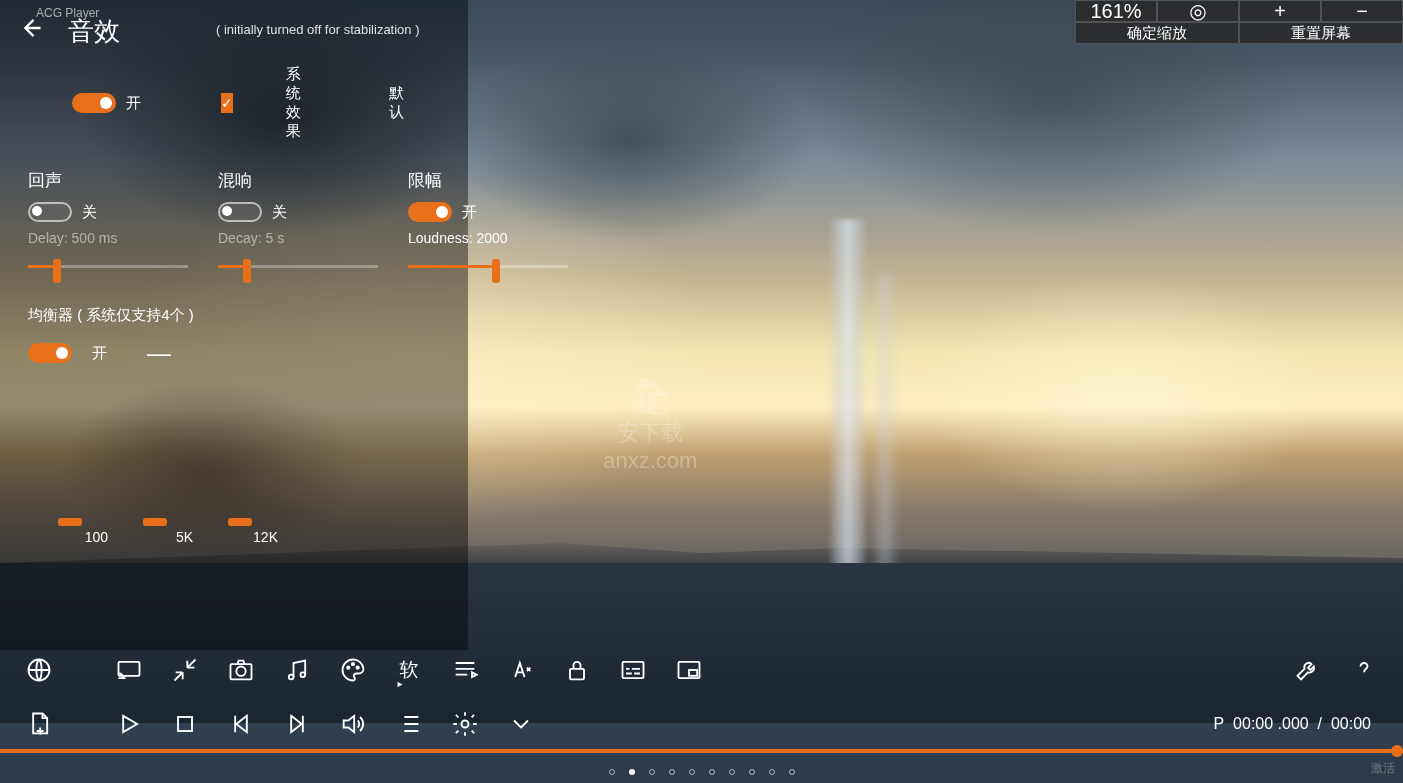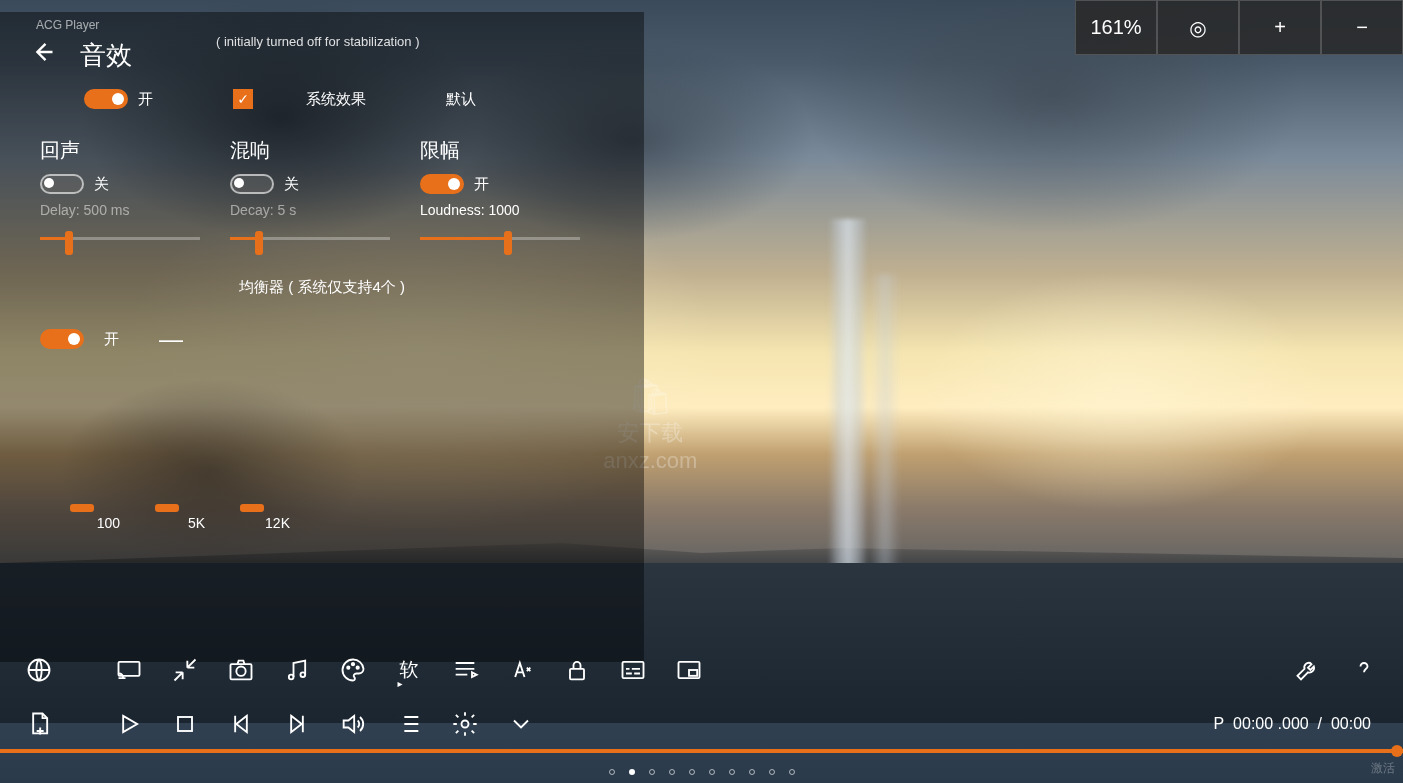--- a/index.html
+++ b/index.html
@@ -16,62 +16,62 @@
   radial-gradient(ellipse 300px 180px at 30% 45%, rgba(255,240,200,.5), transparent),
   radial-gradient(ellipse 200px 120px at 80% 50%, rgba(255,245,210,.6), transparent),
   radial-gradient(ellipse 150px 90px at 15% 60%, rgba(80,70,60,.6), transparent);
 }
 .water { position:absolute; left:0; right:0; bottom:60px; height:160px; background:linear-gradient(to bottom,#2a3540,#1a2530); }
 .fountain { position:absolute; left:59%; top:28%; width:40px; height:400px; background:linear-gradient(to right,transparent,rgba(200,210,220,.5),rgba(220,230,240,.7),rgba(200,210,220,.5),transparent); filter:blur(2px); }
 .fountain2 { position:absolute; left:62%; top:35%; width:30px; height:350px; background:linear-gradient(to right,transparent,rgba(200,210,220,.4),transparent); filter:blur(3px); }
 .hills { position:absolute; left:0; right:0; bottom:200px; height:50px; background:linear-gradient(to bottom,transparent,rgba(30,35,40,.8)); clip-path:polygon(0 60%,40% 20%,50% 40%,60% 30%,100% 50%,100% 100%,0 100%); }
 
 
-.panel { position:absolute; left:0; top:12px; width:644px; height:650px; background:rgba(0,0,0,.42); padding:12px; }
+.panel { position:absolute; left:0; top:0; width:468px; height:650px; background:rgba(0,0,0,.42); padding:0; }
 .title-row { display:flex; align-items:center; gap:20px; padding:6px 12px 0; }
 .app-title { font-size:12px; color:rgba(255,255,255,.6); position:absolute; top:6px; left:36px; }
 .stabilization-note { font-size:13px; color:rgba(255,255,255,.85); position:absolute; top:6px; left:216px;margin-top:16px; }
 .back-arrow { font-size:28px; cursor:pointer; padding:8px 4px; }
 .main-title { font-size:26px; font-weight:400; }
 .toggle-row { display:flex; align-items:center; gap:40px; padding:8px 72px; }
 .toggle { width:44px; height:20px; border-radius:10px; position:relative; cursor:pointer; display:inline-block; vertical-align:middle; }
 .toggle.on { background:#e8701a; }
 .toggle.off { background:rgba(100,100,100,.5); border:2px solid rgba(255,255,255,.6); width:44px; height:20px; }
 .toggle .knob { width:12px; height:12px; background:#fff; border-radius:50%; position:absolute; top:4px; }
 .toggle.on .knob { right:4px; }
 .toggle.off .knob { left:2px; top:2px; width:10px; height:10px; }
 .toggle-label { font-size:15px; margin-left:10px; }
 .checkbox { width:20px; height:20px; background:#e8701a; display:inline-flex; align-items:center; justify-content:center; font-size:14px; }
 .option-text { font-size:15px;margin-left:43px; }
 
 .effects-row { display:flex; gap:30px; padding:20px 28px 0; }
 .effect-col { flex:0 0 160px; }
-.effect-label { font-size:20px; margin-bottom:10px; }
+.effect-label { font-size:17px; margin-bottom:10px; }
 .effect-toggle { display:flex; align-items:center; margin-bottom:8px; }
 .caption { font-size:14px; color:rgba(255,255,255,.5); margin:8px 0 4px; }
 .hslider { position:relative; height:20px; margin-top:10px; }
 .hslider .track { position:absolute; left:0; right:0; top:9px; height:3px; background:rgba(255,255,255,.3); }
 .hslider .fill { position:absolute; left:0; top:9px; height:3px; background:#e8701a; }
 .hslider .thumb { position:absolute; top:3px; width:8px; height:24px; background:#e8701a; border-radius:3px; transform:translateX(-50%); }
 
 .eq-section { padding:30px 28px 0; }
-.eq-title { font-size:15px; margin-bottom:28px;text-align:center; }
+.eq-title { font-size:15px; margin-bottom:14px; }
 .eq-toggle-row { display:flex; align-items:center; gap:10px; }
 .eq-minus { font-size:24px; margin-left:30px; cursor:pointer; font-weight:300; }
 .eq-sliders { display:flex; gap:45px; padding:35px 40px 0; height:290px; }
 .vslider { width:40px; display:flex; flex-direction:row; align-items:center; }
 .vslider .vtrack { flex:1; width:4px; background:rgba(255,255,255,.3); position:relative; }
 .vslider .vfill { position:absolute; bottom:0; left:0; right:0; background:#e8701a; }
 .vslider .vthumb { position:absolute; left:-10px; width:24px; height:8px; background:#e8701a; border-radius:3px; transform:translateY(-50%); }
 .vslider .vlabel { margin-top:14px; font-size:14px; }
 
 
 .top-right { position:absolute; top:0; right:0; display:flex; flex-direction:column; }
 .tr-row { display:flex; }
-.tr-btn { border:1px solid rgba(120,120,120,.5); background:rgba(40,40,40,.85); height:55px; display:flex; align-items:center; justify-content:center; font-size:15px; cursor:pointer; }
+.tr-btn { border:1px solid rgba(120,120,120,.5); background:rgba(40,40,40,.85); height:22px; display:flex; align-items:center; justify-content:center; font-size:15px; cursor:pointer; }
 .tr-zoom { width:82px; font-size:20px; }
 .tr-icon { width:82px; font-size:20px; }
 .tr-wide { width:164px; }
 
 
 .toolbar { position:absolute; left:0; right:0; bottom:40px; height:110px; padding:10px 18px 0; }
 .tb-row { display:flex; align-items:center; gap:14px; padding:6px 0; }
 .tb-btn { width:42px; height:42px; display:flex; align-items:center; justify-content:center; cursor:pointer; }
 .tb-btn svg { width:28px; height:28px; stroke:#fff; fill:none; stroke-width:1.6; }
 .tb-text-btn { font-size:17px; padding:0 4px; cursor:pointer; }
@@ -165,21 +165,21 @@
       </div>
     </div>
     <div class="effect-col">
       <div class="effect-label">限幅</div>
       <div class="effect-toggle">
         <div class="toggle on">
             <div class="knob"></div>
           </div>
         <span class="toggle-label">开</span>
       </div>
-      <div class="caption" style="color:#fff">Loudness: 1000</div>
+      <div class="caption" style="color:#fff">Loudness: 2000</div>
       <div class="hslider">
         <div class="track"></div>
           <div class="fill" style="width:55%"></div>
           <div class="thumb" style="left:55%"></div>
       </div>
     </div>
   </div>
 
   <div class="eq-section">
     <div class="eq-title">均衡器 ( 系统仅支持4个 )</div>
@@ -216,20 +216,24 @@
   </div>
 </div>
 
 <div class="top-right">
   <div class="tr-row">
     <div class="tr-btn tr-zoom">161%</div>
     <div class="tr-btn tr-icon">◎</div>
     <div class="tr-btn tr-icon">+</div>
     <div class="tr-btn tr-icon">−</div>
   </div>
+  <div class="tr-row">
+    <div class="tr-btn tr-wide">确定缩放</div>
+    <div class="tr-btn tr-wide">重置屏幕</div>
+  </div>
 </div>
 
 <div class="toolbar">
   <div class="tb-row">
     <div class="tb-btn">
         <svg viewBox="0 0 24 24">
           <circle cx="12" cy="12" r="9"></circle>
           <path d="M3 12h18M12 3c3 3 3 15 0 18M12 3c-3 3-3 15 0 18"></path>
         </svg>
       </div>

